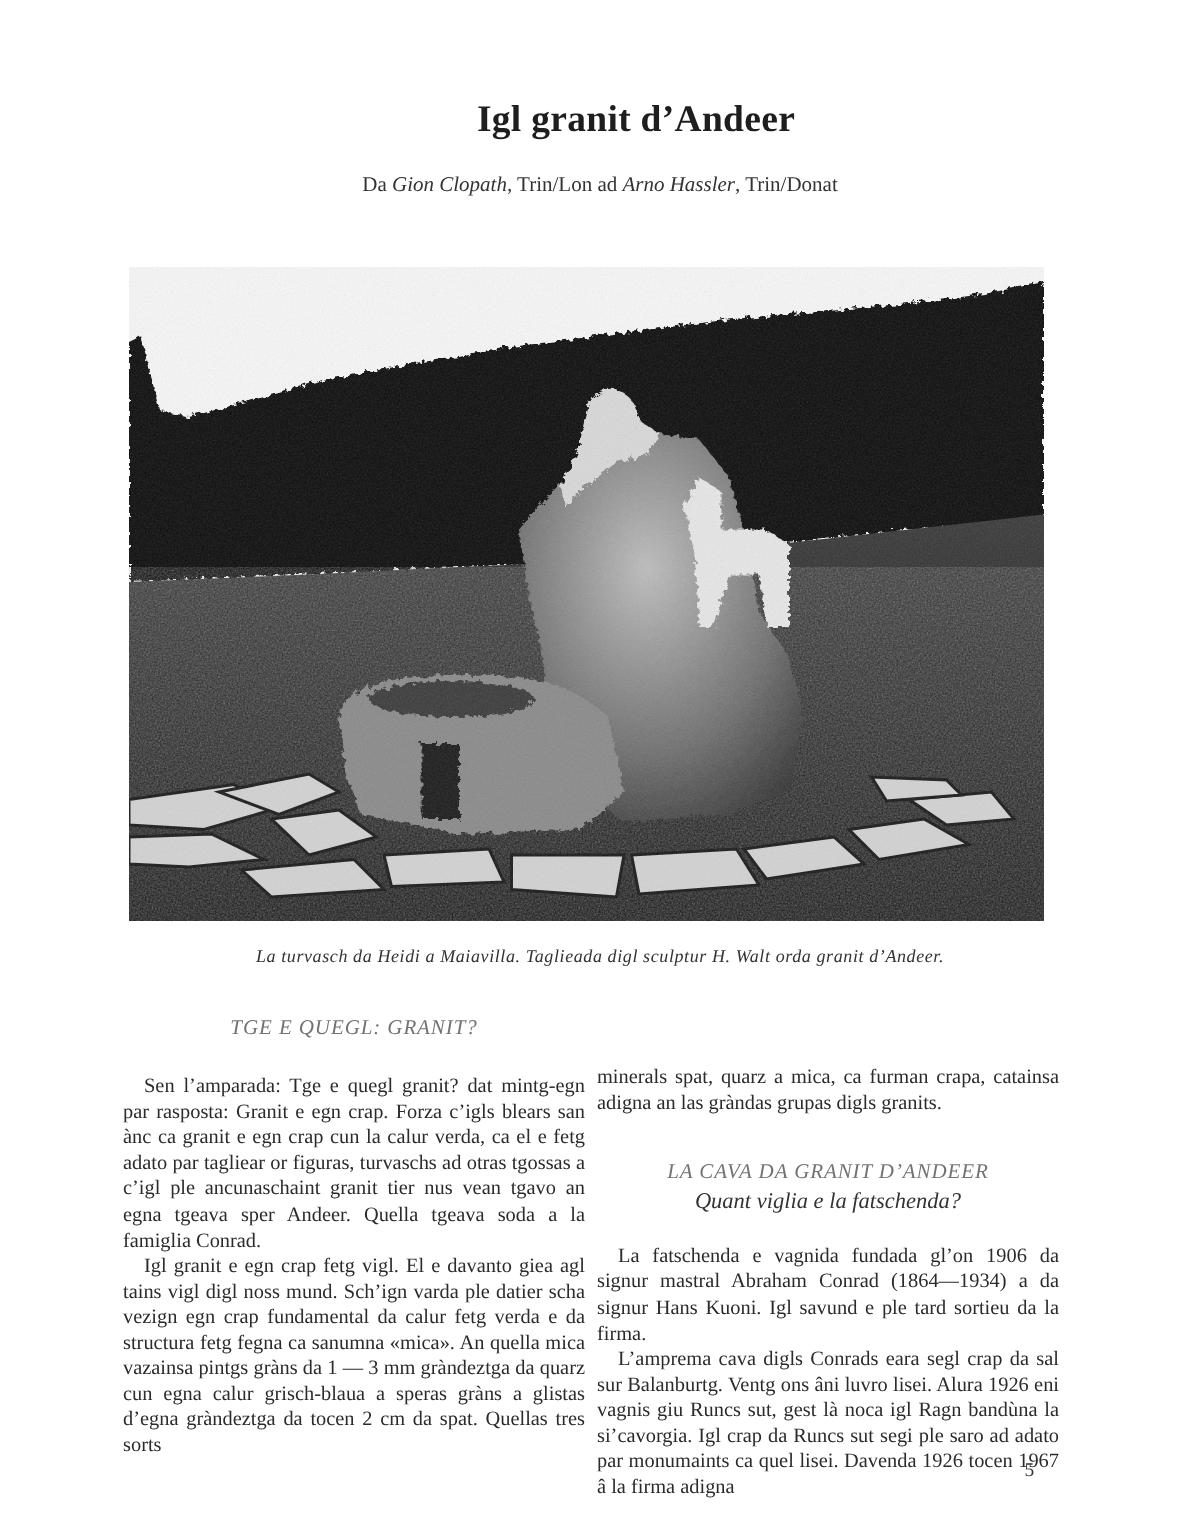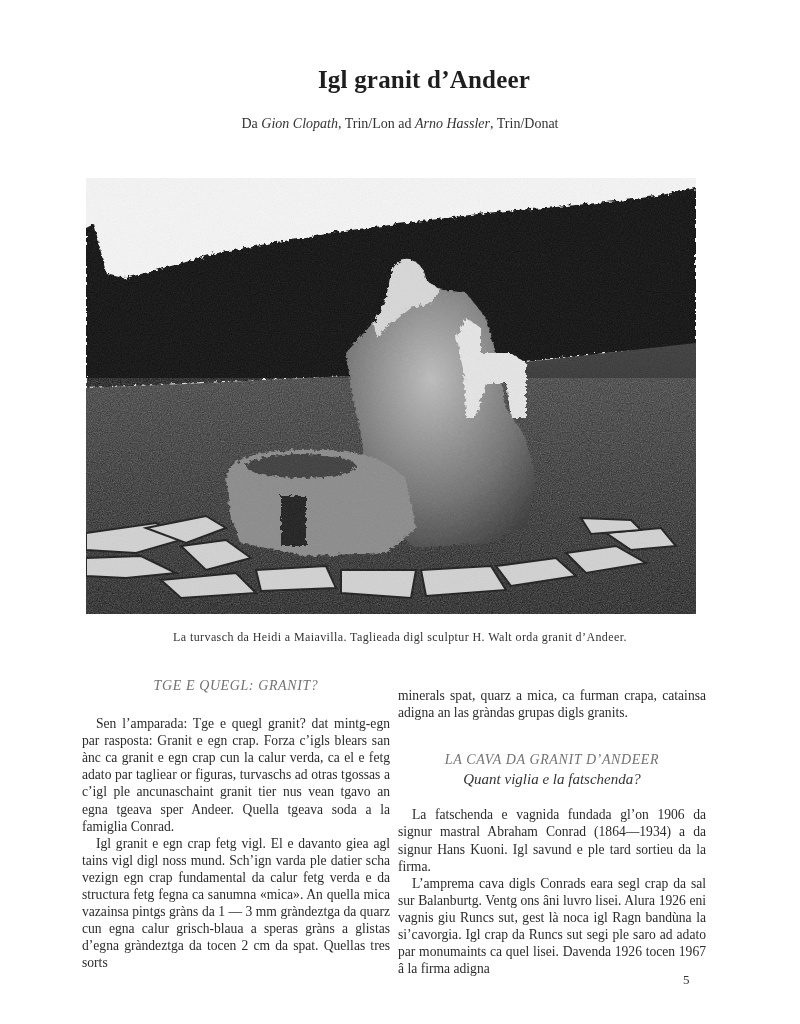--- a/index.html
+++ b/index.html
@@ -16,25 +16,25 @@
       font-size: 14px; color: #333;
     }
     .byline i { font-style: italic; }
     .photo {
       position: absolute; left: 86px; top: 178px; width: 610px; height: 436px; overflow: hidden;
       background: #fff;
     }
     .photo svg { display: block; }
     .caption {
       position: absolute; top: 630px; left: 0; width: 800px; text-align: center;
-      font-size: 12px; color: #333; letter-spacing: 0.4px;
+      font-size: 12px; color: #333; letter-spacing: 0.4px; font-style: italic;
     }
     .col { position: absolute; width: 308px; font-size: 13.6px; line-height: 17.1px; color: #2b2b2b; }
     .col-left { left: 82px; top: 677px; }
-    .col-right { left: 398px; top: 687px; }
+    .col-right { left: 398px; top: 709px; }
     .col p { margin: 0; text-align: justify; text-align-last: left; }
     .col p.indent { text-indent: 14px; }
     .heading {
       text-align: center; font-style: italic; font-size: 14px; letter-spacing: 0.6px; color: #737373;
     }
     .subheading { text-align: center; font-style: italic; font-size: 15px; color: #333; }
     .page-number { position: absolute; left: 683px; top: 972px; font-size: 13px; color: #333; }
   </style>
 </head>
 <body>

